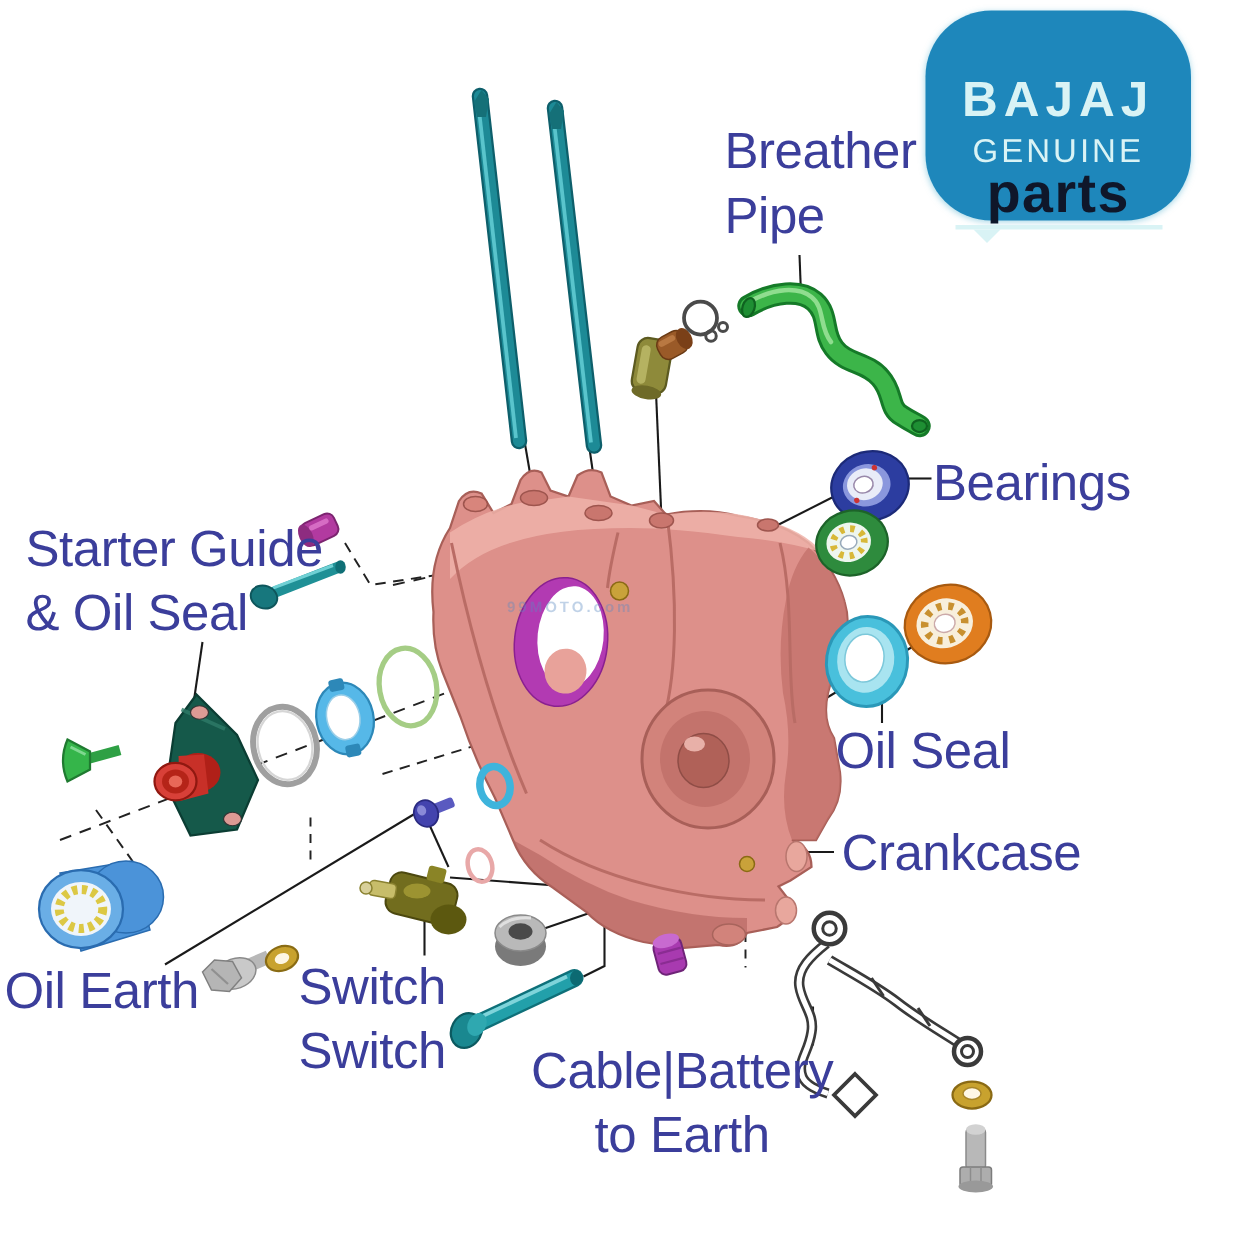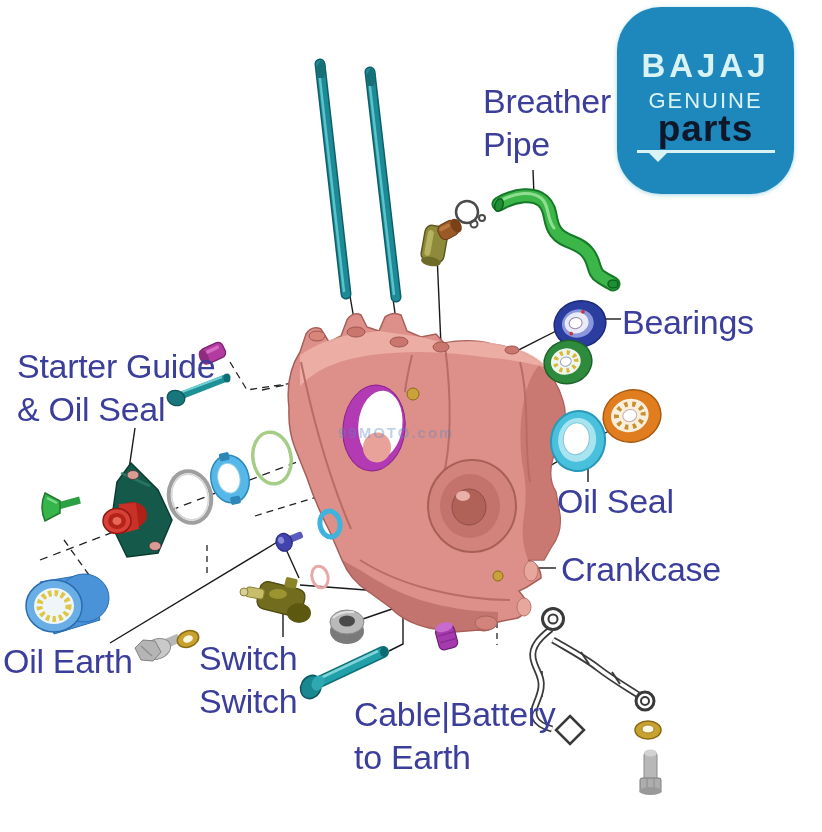--- a/index.html
+++ b/index.html
@@ -2,31 +2,31 @@
 <html style="--label-color: #3b3e9b; --logo-bg: #1e87bb; --logo-text: #d9f3f5;"><head>
 <meta charset="utf-8">
 <style>
   html,body{margin:0;padding:0;background:#fff;}
   #stage{position:relative;width:822px;height:832px;background:#fff;overflow:hidden;
          font-family:"Liberation Sans", sans-serif;}
   #scene{position:absolute;left:0;top:0;}
   .lbl{position:absolute;color:var(--label-color,#3b3e9b);font-size:34px;line-height:43px;
        letter-spacing:-0.3px;white-space:nowrap;font-weight:500;}
   
-  .logo{position:absolute;left:617px;top:7px;width:177px;height:187px;border-radius:44px;
+  .logo{position:absolute;left:617px;top:7px;width:177px;height:140px;border-radius:44px;
         background:var(--logo-bg,#1e87bb);box-shadow:0 1px 4px rgba(90,180,210,.55);
         text-align:center;color:var(--logo-text,#d9f3f5);}
   .logo .brand{margin-top:40px;font-size:33px;font-weight:700;letter-spacing:4px;}
   .logo .genuine{margin-top:3px;font-size:22px;font-weight:400;letter-spacing:2px;}
   .logo .parts{margin-top:-6px;font-size:37px;font-weight:700;letter-spacing:1px;color:#0f172a;}
   .logo .rule{margin:0px auto 0 20px;width:138px;height:3px;background:#d9f3f5;}
   .logo .arrow{width:0;height:0;margin-left:32px;border-left:9px solid transparent;
                border-right:9px solid transparent;border-top:9px solid #d9f3f5;}
-  .wm{position:absolute;left:338px;top:400px;font-size:15px;letter-spacing:2px;
-      color:#5b8ac2;opacity:.38;font-weight:700;margin-top:24px;}
+  .wm{position:absolute;left:338px;top:400px;font-size:10px;letter-spacing:2px;
+      color:#5b8ac2;opacity:.38;font-weight:700;}
 </style>
 </head>
 <body>
 
 <div id="stage">
 
 <svg id="scene" width="822" height="832" viewBox="0 0 822 832">
 
   <g stroke="#222" stroke-width="1.3" fill="none">
     <path d="M40,560 L360,438" stroke-dasharray="8,6"></path>
@@ -326,21 +326,21 @@
 <div class="lbl" style="left:561px;top:548px;">Crankcase</div>
 <div class="lbl" style="left:17px;top:345px;">
   <div>Starter Guide</div>
   <div>&amp; Oil Seal</div>
 </div>
 <div class="lbl" style="left:3px;top:640px;">Oil Earth</div>
 <div class="lbl" style="left:199px;top:637px;">
   <div>Switch</div>
   <div>Switch</div>
 </div>
-<div class="lbl" style="left:354px;top:693px;">
+<div class="lbl" style="left:354px;top:693px;text-align:center;">
   <div>Cable|Battery</div>
   <div>to Earth</div>
 </div>
 
 <div class="logo">
   <div class="brand">BAJAJ</div>
   <div class="genuine">GENUINE</div>
   <div class="parts">parts</div>
   <div class="rule"></div>
   <div class="arrow"></div>

